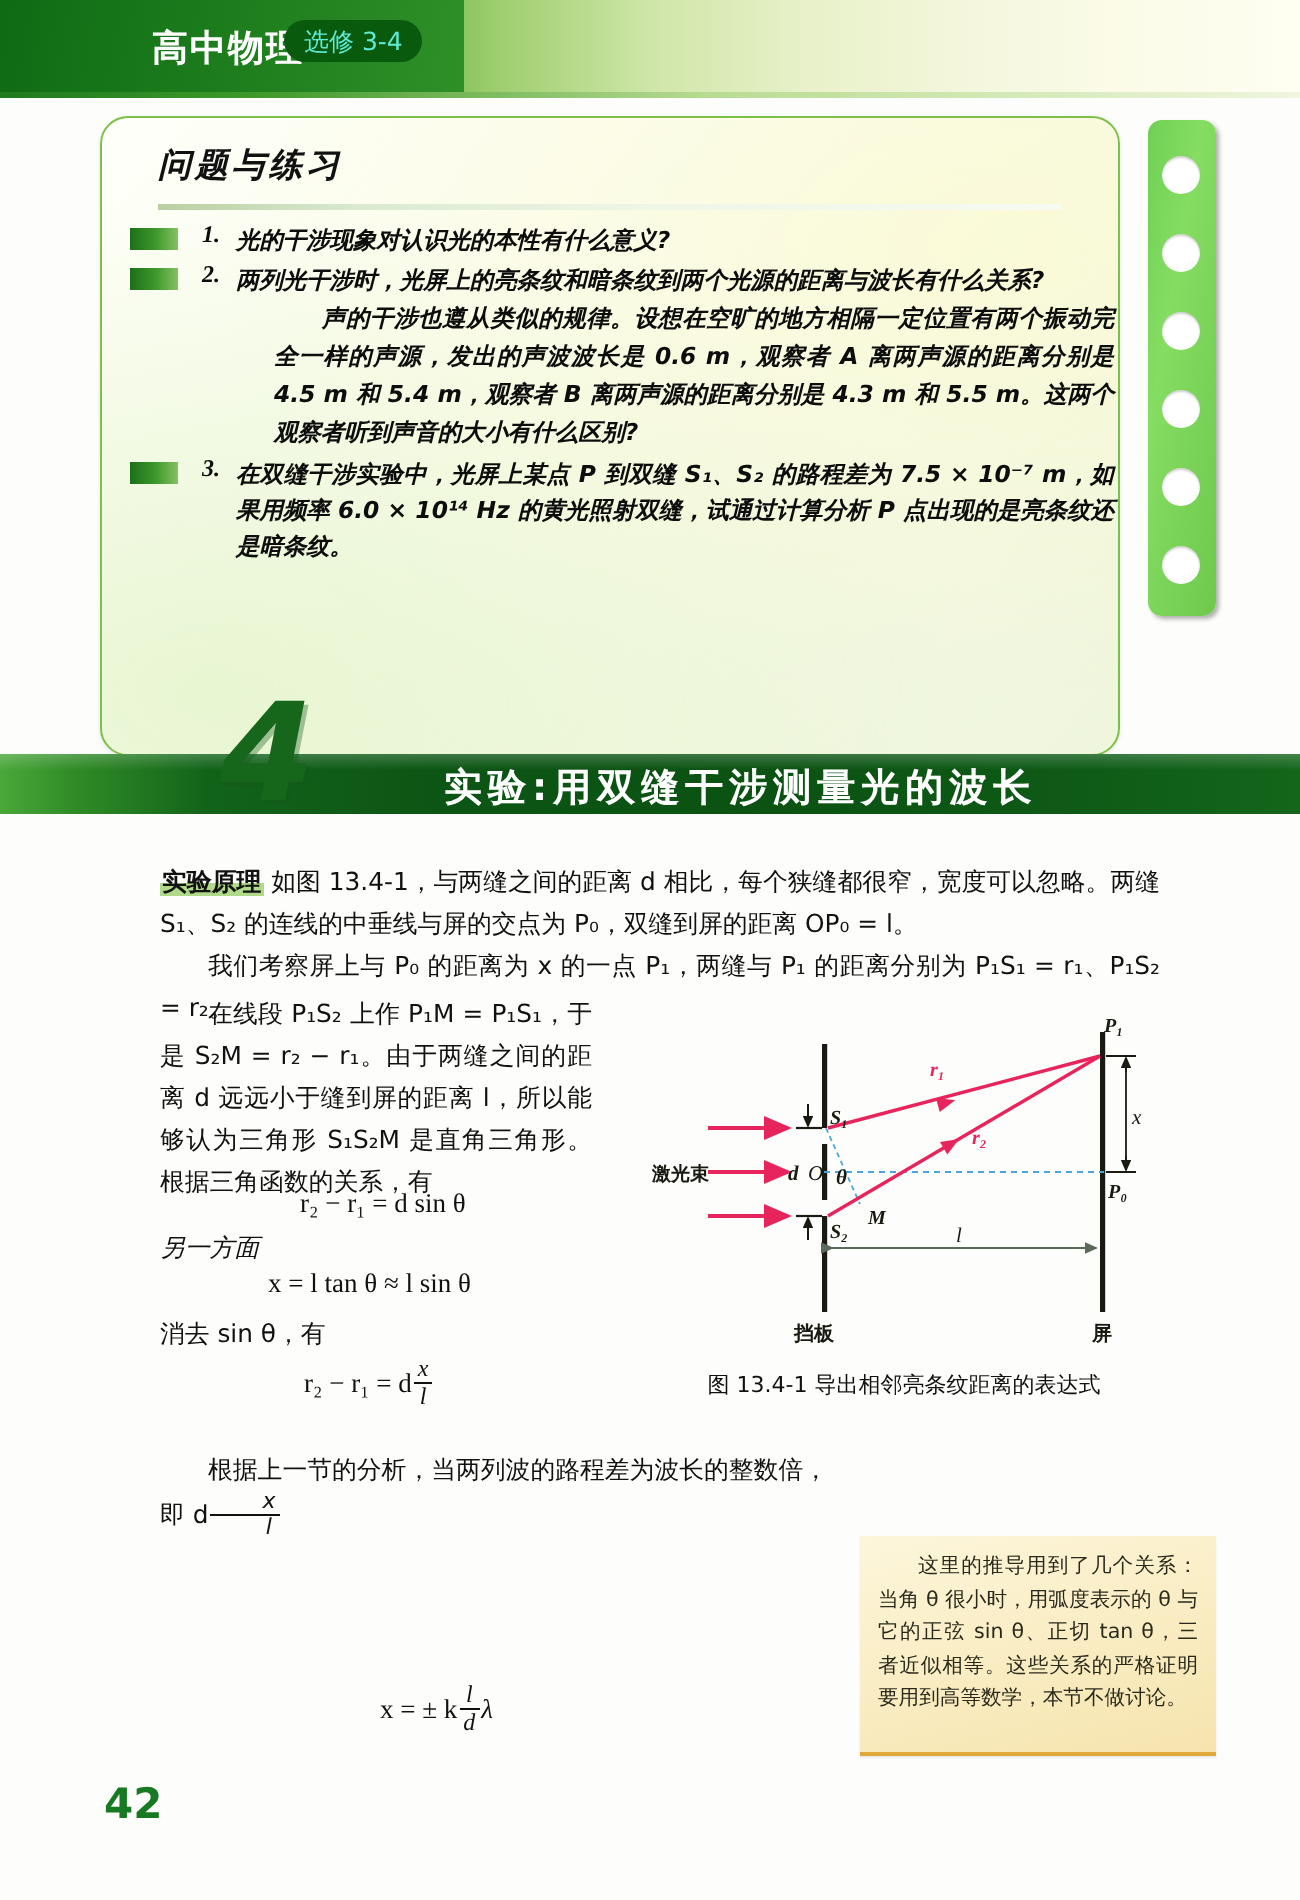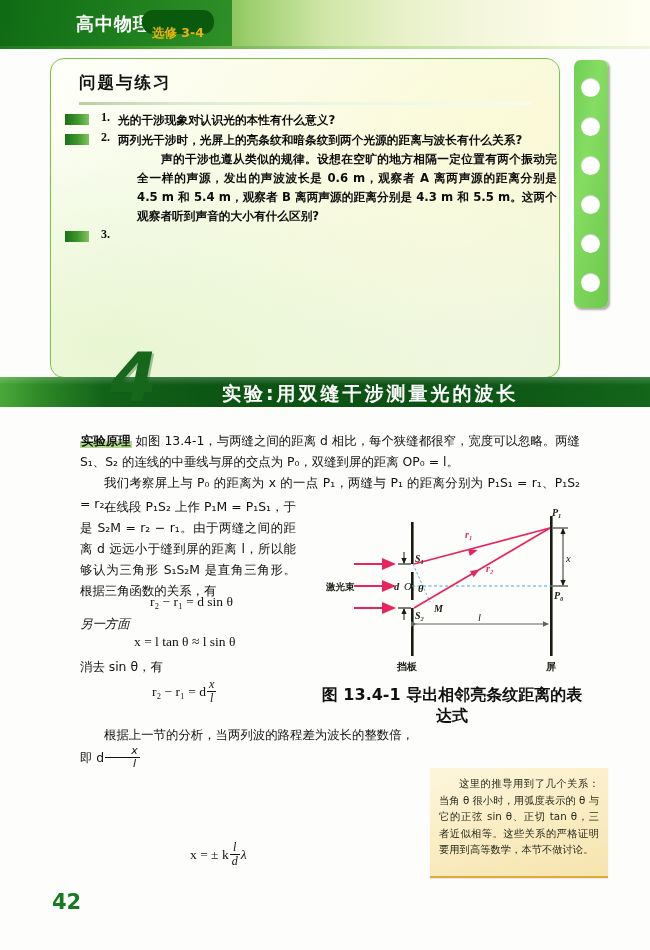--- a/index.html
+++ b/index.html
@@ -32,41 +32,42 @@
     background: linear-gradient(100deg, #0f6b14 0%, #1a7a1b 40%, #2f8f27 100%);
   }
   .header-title {
     position: absolute; left: 76px; top: 12px;
     font-size: 18px; font-weight: bold; color: #ffffff;
     letter-spacing: 1px;
     font-family: Liberation Serif, serif;
   }
   .header-pill {
     position: absolute; left: 142px; top: 10px;
-    height: 21px; padding: 12px 10px;
+    height: 21px; padding: 0 10px;
     border-radius: 11px;
     background: #0a5a0e;
-    color: #eab308; font-size: 12.5px; font-weight: bold;
+    color: #5eead4; font-size: 12.5px; font-weight: normal;
     line-height: 21px; white-space: nowrap;
     font-family: "DejaVu Sans", "Liberation Sans", sans-serif;
   }
   .header-underline {
     position: absolute; left: 0; top: 46px;
     width: 650px; height: 3px;
     background: linear-gradient(90deg, #1e7a1e 0%, #3f9a2a 20%, #b9dc93 55%, #eef6dc 100%);
   }
 
   
   .ex-panel {
     position: absolute; left: 50px; top: 58px;
     width: 510px; height: 320px;
     border: 1.6px solid #7cc04a;
     border-radius: 14px;
     background: linear-gradient(130deg, #fefff8 0%, #fbfdf0 35%, #f4f9e4 70%, #eef6dc 100%);
     box-shadow: 0 1px 2px rgba(0,0,0,0.10);
+    font-style: italic;
   }
   .ex-panel-inner-shade {
     position: absolute; left: 0; top: 0; right: 0; bottom: 0;
     border-radius: 13px;
     background:
       radial-gradient(ellipse at 88% 20%, rgba(255,250,205,0.55), transparent 62%),
       radial-gradient(ellipse at 10% 90%, rgba(210,238,175,0.45), transparent 60%);
     pointer-events: none;
   }
   .ex-title {
@@ -198,21 +199,21 @@
   .eq4 { left: 190px; top: 841px; }
 
   
   .figure {
     position: absolute; left: 318px; top: 502px;
     width: 268px; height: 178px;
   }
   .fig-caption {
     position: absolute; left: 318px; top: 685px;
     width: 268px; text-align: center;
-    font-size: 16px; font-weight: bold; color: #111111;
+    font-size: 11px; font-weight: normal; color: #111111;
     font-family: "DejaVu Sans", "Liberation Sans", sans-serif;
   }
 
   
   .note {
     position: absolute; left: 430px; top: 768px;
     width: 178px; height: 110px;
     background: linear-gradient(165deg, #fdf6dc 0%, #faeec6 45%, #f6e4ae 100%);
     border-bottom: 2.5px solid #e0a93a;
     box-shadow: 0 1px 1px rgba(0,0,0,0.08);
@@ -269,20 +270,21 @@
       <div class="q-item" style="margin-top:2px">
         <div class="q-marker"></div>
         <div class="q-num">2.</div>
         <div class="q-text">两列光干涉时，光屏上的亮条纹和暗条纹到两个光源的距离与波长有什么关系?</div>
         <div class="q-sub">声的干涉也遵从类似的规律。设想在空旷的地方相隔一定位置有两个振动完全一样的声源，发出的声波波长是 0.6 m，观察者 A 离两声源的距离分别是 4.5 m 和 5.4 m，观察者 B 离两声源的距离分别是 4.3 m 和 5.5 m。这两个观察者听到声音的大小有什么区别?</div>
       </div>
 
       <div class="q-item" style="margin-top:2px">
         <div class="q-marker"></div>
         <div class="q-num">3.</div>
+        <div class="q-text">在双缝干涉实验中，光屏上某点 P 到双缝 S₁、S₂ 的路程差为 7.5 × 10⁻⁷ m，如果用频率 6.0 × 10¹⁴ Hz 的黄光照射双缝，试通过计算分析 P 点出现的是亮条纹还是暗条纹。</div>
       </div>
 
     </div>
   </div>
 
   <div class="sec-number">4</div>
   <div class="sec-bar">
     <div class="sec-bar-hi"></div>
   </div>
   <div class="sec-bar-title">实验:用双缝干涉测量光的波长</div>

